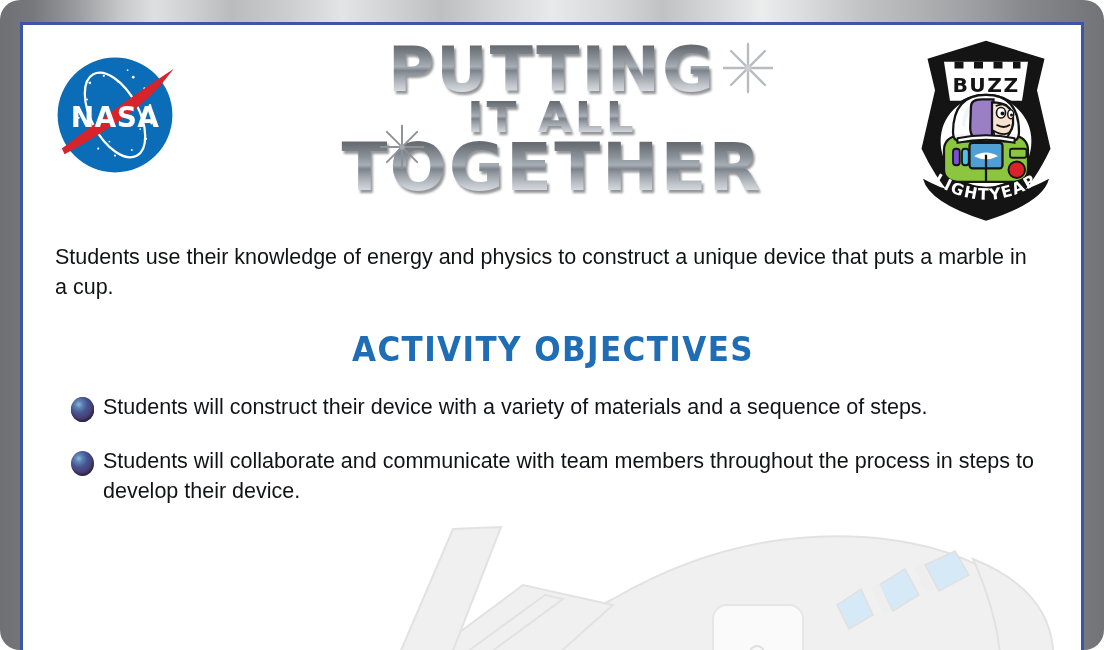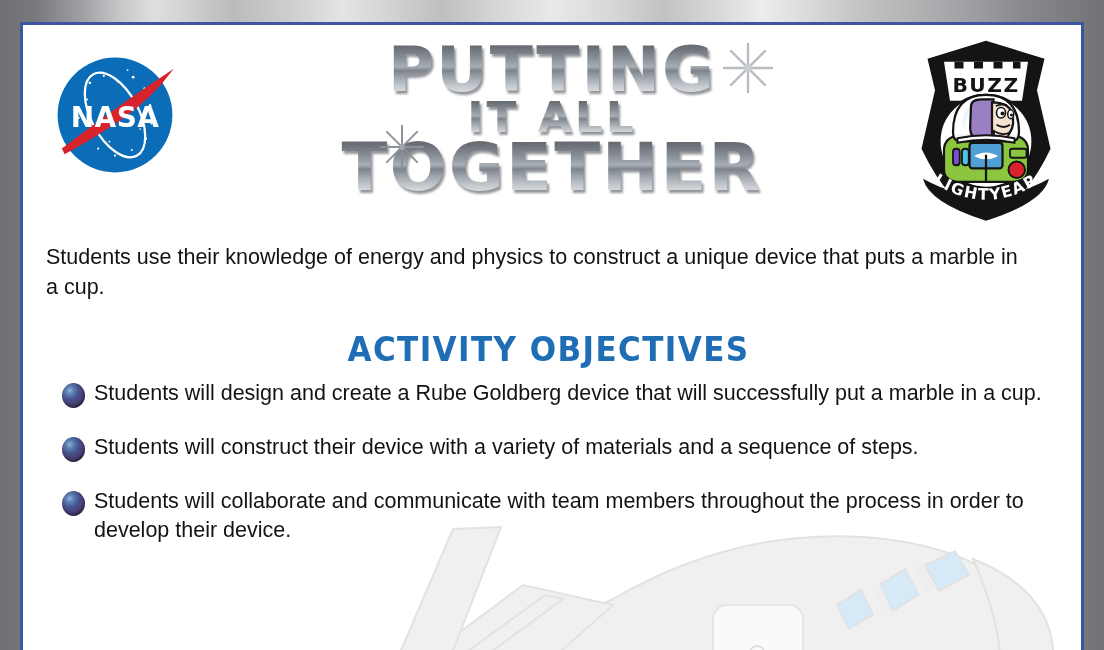--- a/index.html
+++ b/index.html
@@ -34,20 +34,21 @@
         #d7d9db 55%,
         #c0c2c4 60%,
         #d6d8da 65%,
         #eceded 69%,
         #d9dbdd 73%,
         #c1c3c5 78%,
         #b0b2b4 83%,
         #9d9fa2 88%,
         #86888b 93%,
         #717376 100%);
+    border-radius: 20px;
   }
 
   
   #page {
     position: absolute;
     left: 20px;
     top: 22px;
     width: 1064px;
     height: 640px;
     background: #ffffff;
@@ -125,21 +126,21 @@
   #title-l2 { font-size: 43px; letter-spacing: 3px; }
   #title-l3 { font-size: 66px; }
 
   .sparkle { position: absolute; pointer-events: none; }
   #sparkle-top-right { right: 306px; top: 16px; }
   #sparkle-mid-left  { left: 355px;  top: 98px; }
 
   
   .body-area {
     position: relative;
-    padding: 0 30px 0 23px;
+    padding: 0 30px 0 32px;
   }
 
   #intro-paragraph {
     font-size: 21.5px;
     line-height: 1.38;
     color: #111316;
     margin: 0 20px 0 0;
     max-width: 980px;
   }
 
@@ -362,28 +363,27 @@
 
     <div class="body-area">
 
       <p id="intro-paragraph">Students use their knowledge of energy and physics to construct a unique device that puts a marble in a cup.</p>
 
       <h2 id="objectives-heading">ACTIVITY OBJECTIVES</h2>
 
       <ul id="objectives-list">
         <li>
           <span class="bullet-sphere"></span>
-          <span>Students will design and create a Rube Goldberg device that will successfully put a marble in a cup.</span>
         </li>
         <li>
           <span class="bullet-sphere"></span>
           <span>Students will construct their device with a variety of materials and a sequence of steps.</span>
         </li>
         <li>
           <span class="bullet-sphere"></span>
-          <span>Students will collaborate and communicate with team members throughout the process in order to develop their device.</span>
+          <span>Students will collaborate and communicate with team members throughout the process in steps to develop their device.</span>
         </li>
       </ul>
 
     </div>
 
   </div>
 </div>
 
 </body></html>

